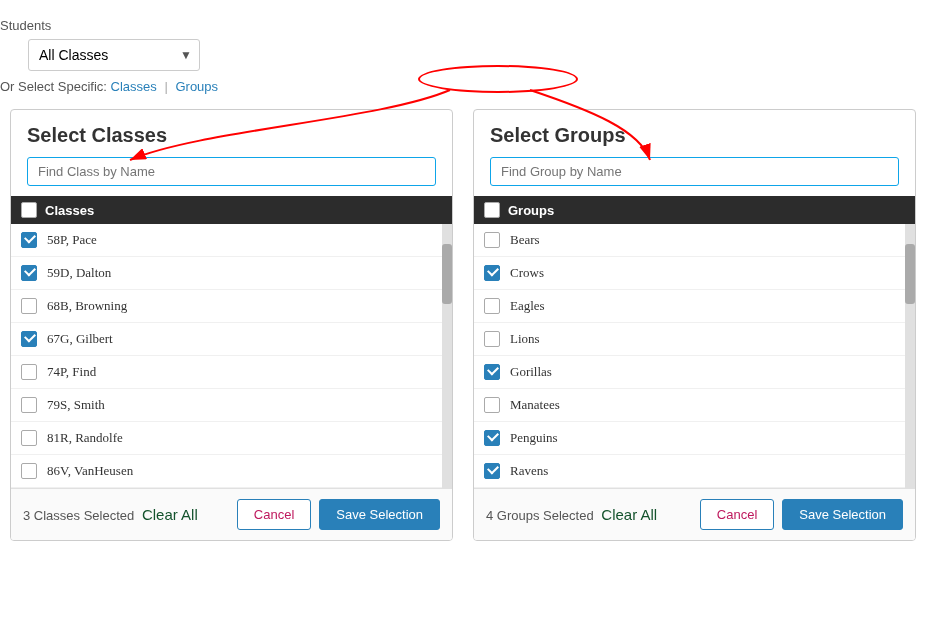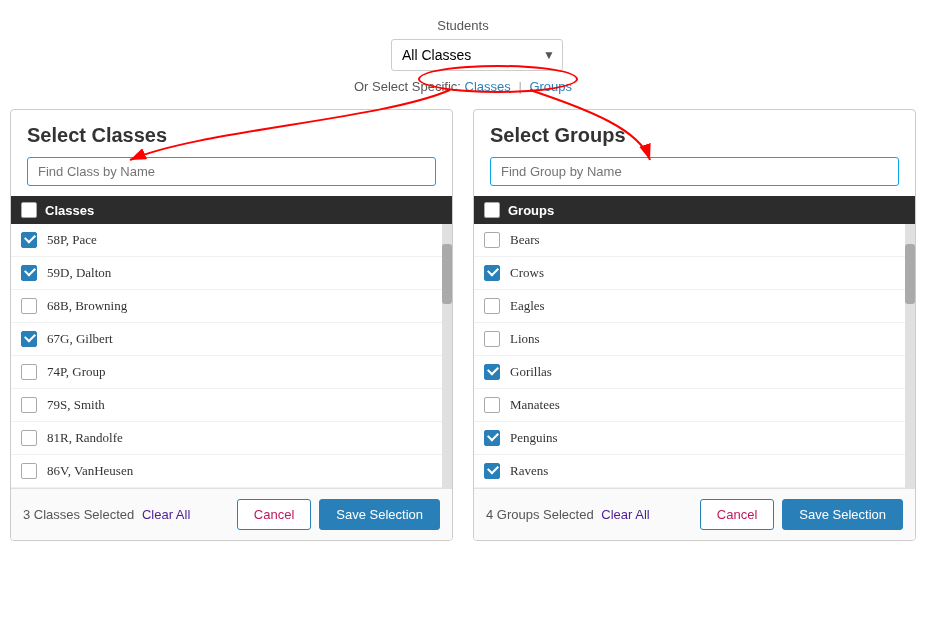--- a/index.html
+++ b/index.html
@@ -10,21 +10,20 @@
       width: 926px;
       height: 619px;
       overflow: hidden;
       position: relative;
     }
 
     
     .top-section {
       display: flex;
       flex-direction: column;
-      align-items: center;
       padding: 18px 0 10px 0;
     }
     .students-label {
       font-size: 13px;
       color: #555;
       margin-bottom: 6px;
     }
     .dropdown-wrapper {
       position: relative;
       width: 200px;
@@ -166,22 +165,22 @@
       background: #fafafa;
       gap: 8px;
     }
     .selection-count {
       font-size: 13px;
       color: #555;
       flex: 1;
       white-space: nowrap;
     }
     .clear-all-link {
-      color: #4c1d95;
-      font-size: 13px;
+      color: #14532d;
+      font-size: 15px;
       cursor: pointer;
       text-decoration: none;
       margin-left: 4px;
     }
     .btn-cancel {
       padding: 7px 16px;
       border: 1px solid #2980b9;
       background: #fff;
       color: #be185d;
       border-radius: 3px;
@@ -289,21 +288,21 @@
         <div class="list-item">
           <span class="cb-unchecked"></span>
           <span>68B, Browning</span>
         </div>
         <div class="list-item">
           <span class="cb-checked"></span>
           <span>67G, Gilbert</span>
         </div>
         <div class="list-item">
           <span class="cb-unchecked"></span>
-          <span>74P, Group</span>
+          <span>74P, Find</span>
         </div>
         <div class="list-item">
           <span class="cb-unchecked"></span>
           <span>79S, Smith</span>
         </div>
         <div class="list-item">
           <span class="cb-unchecked"></span>
           <span>81R, Randolfe</span>
         </div>
         <div class="list-item">

